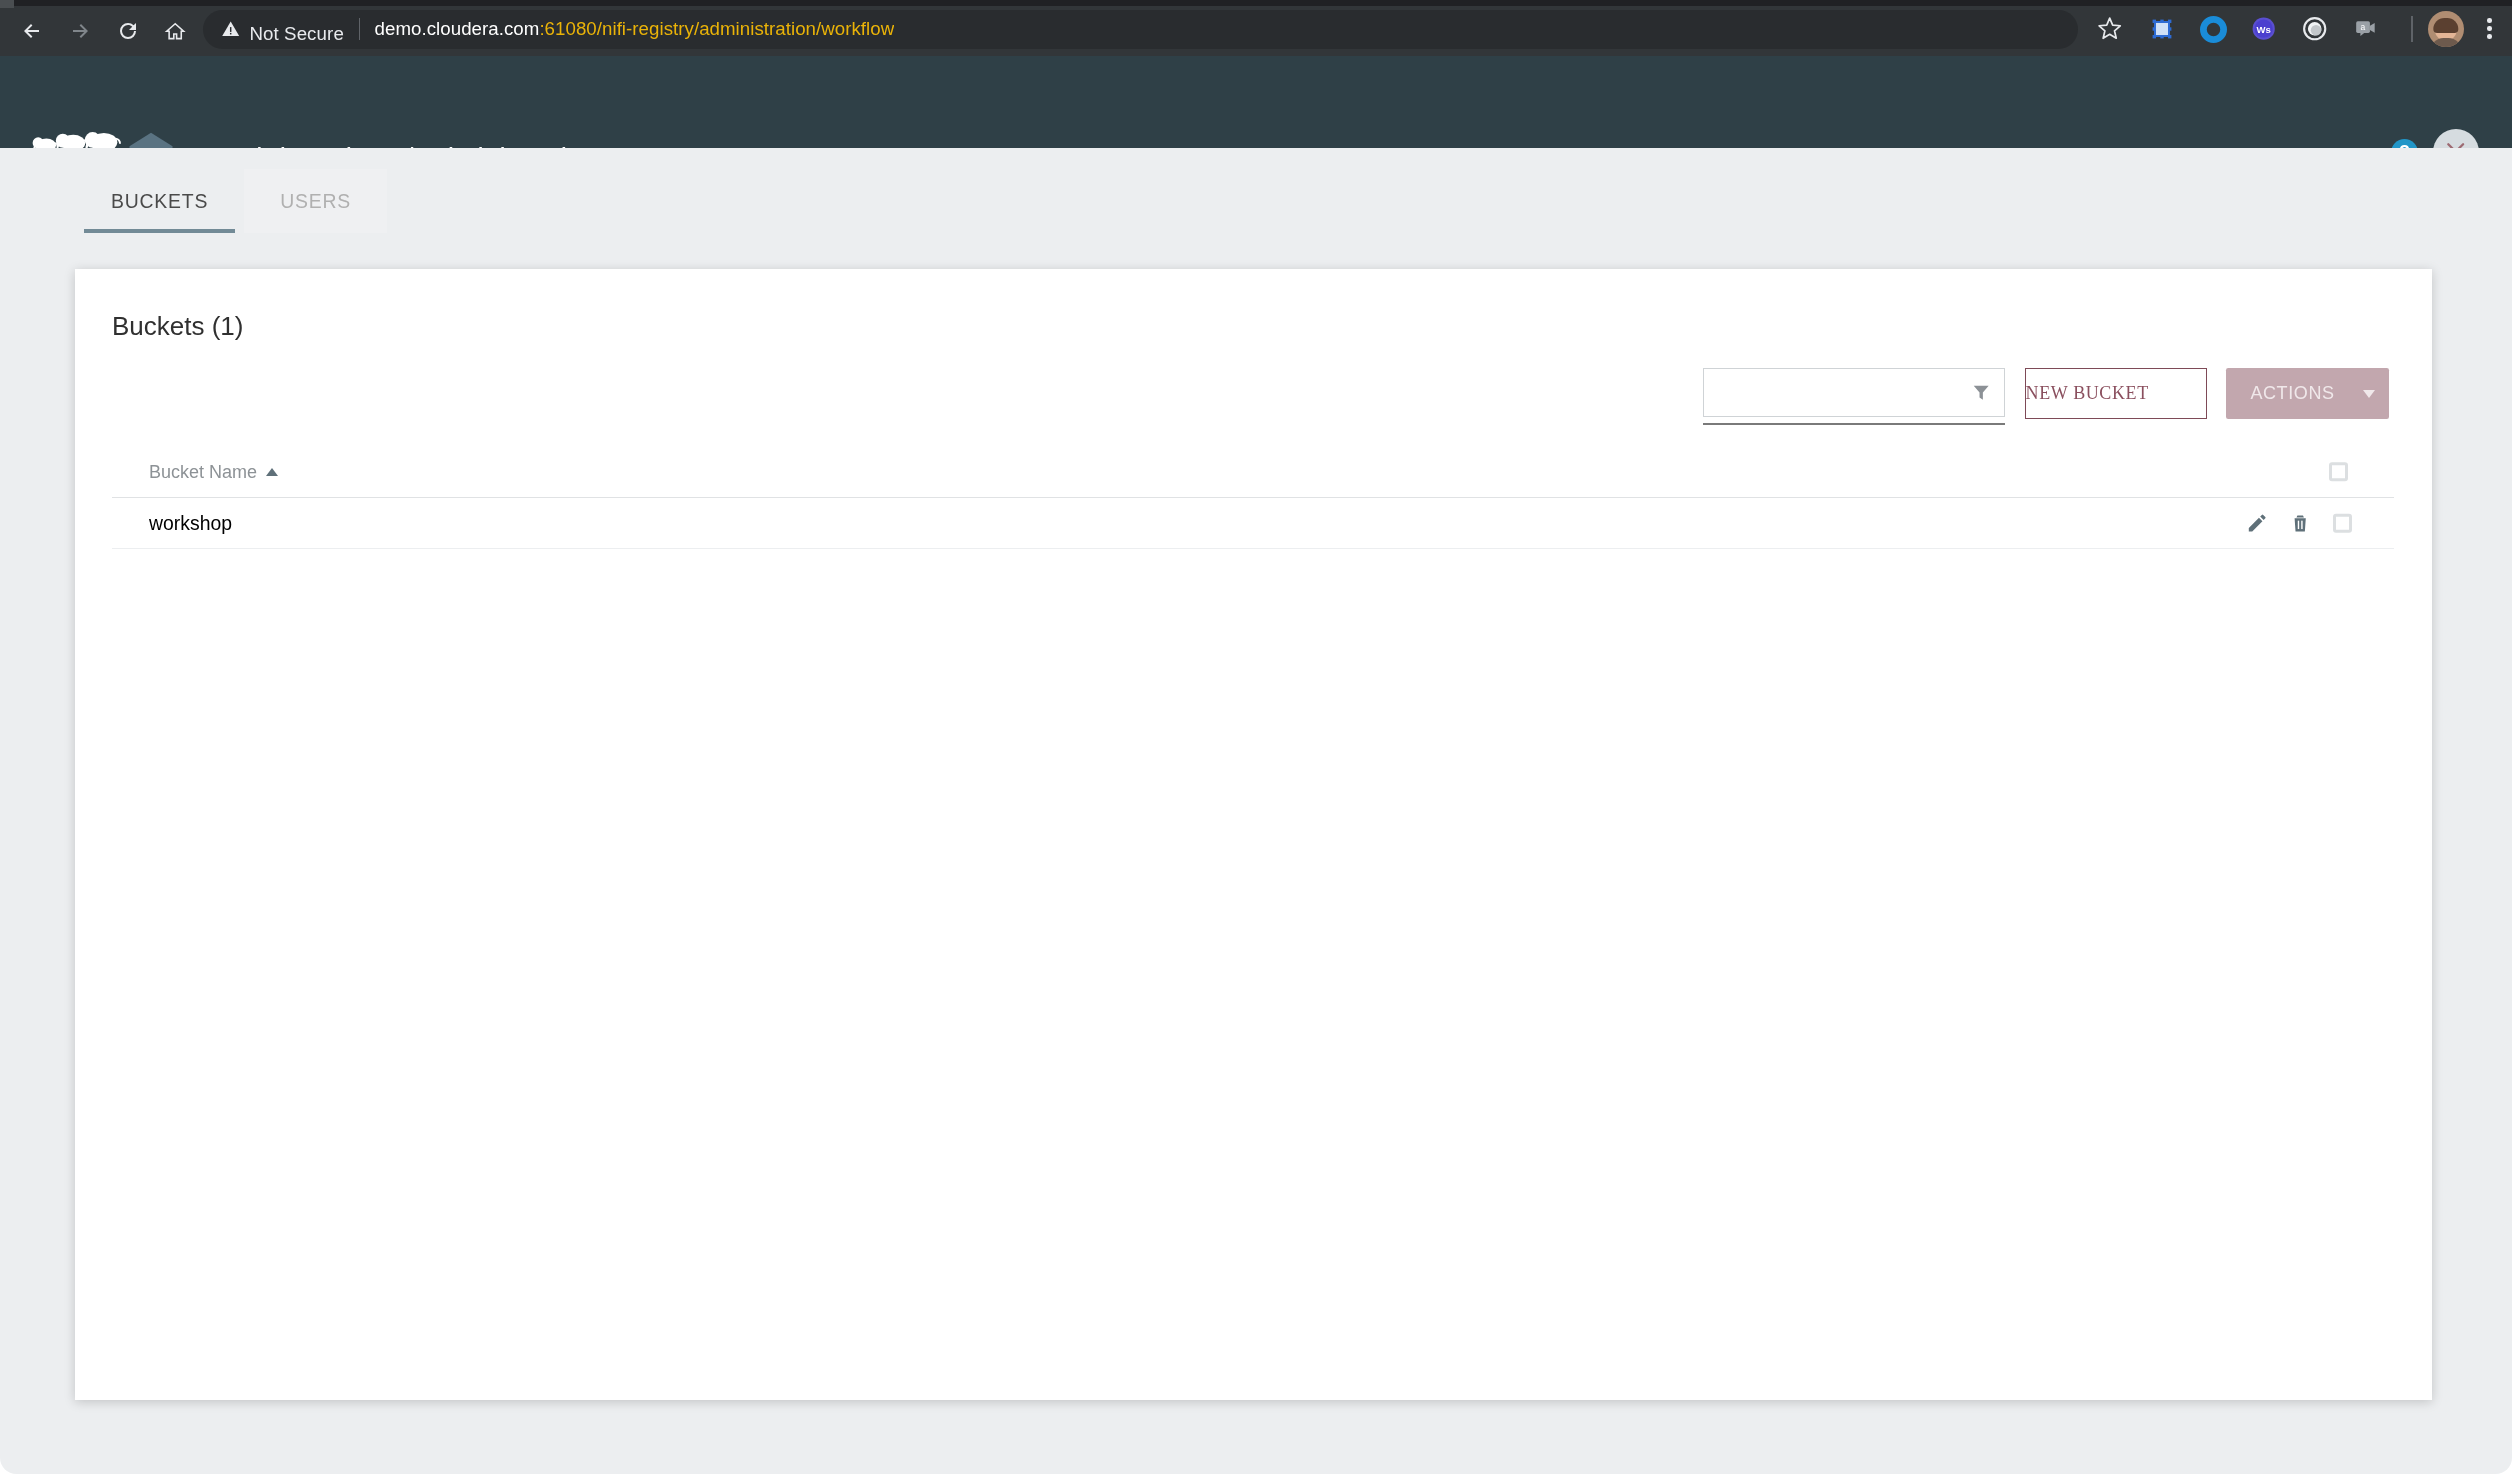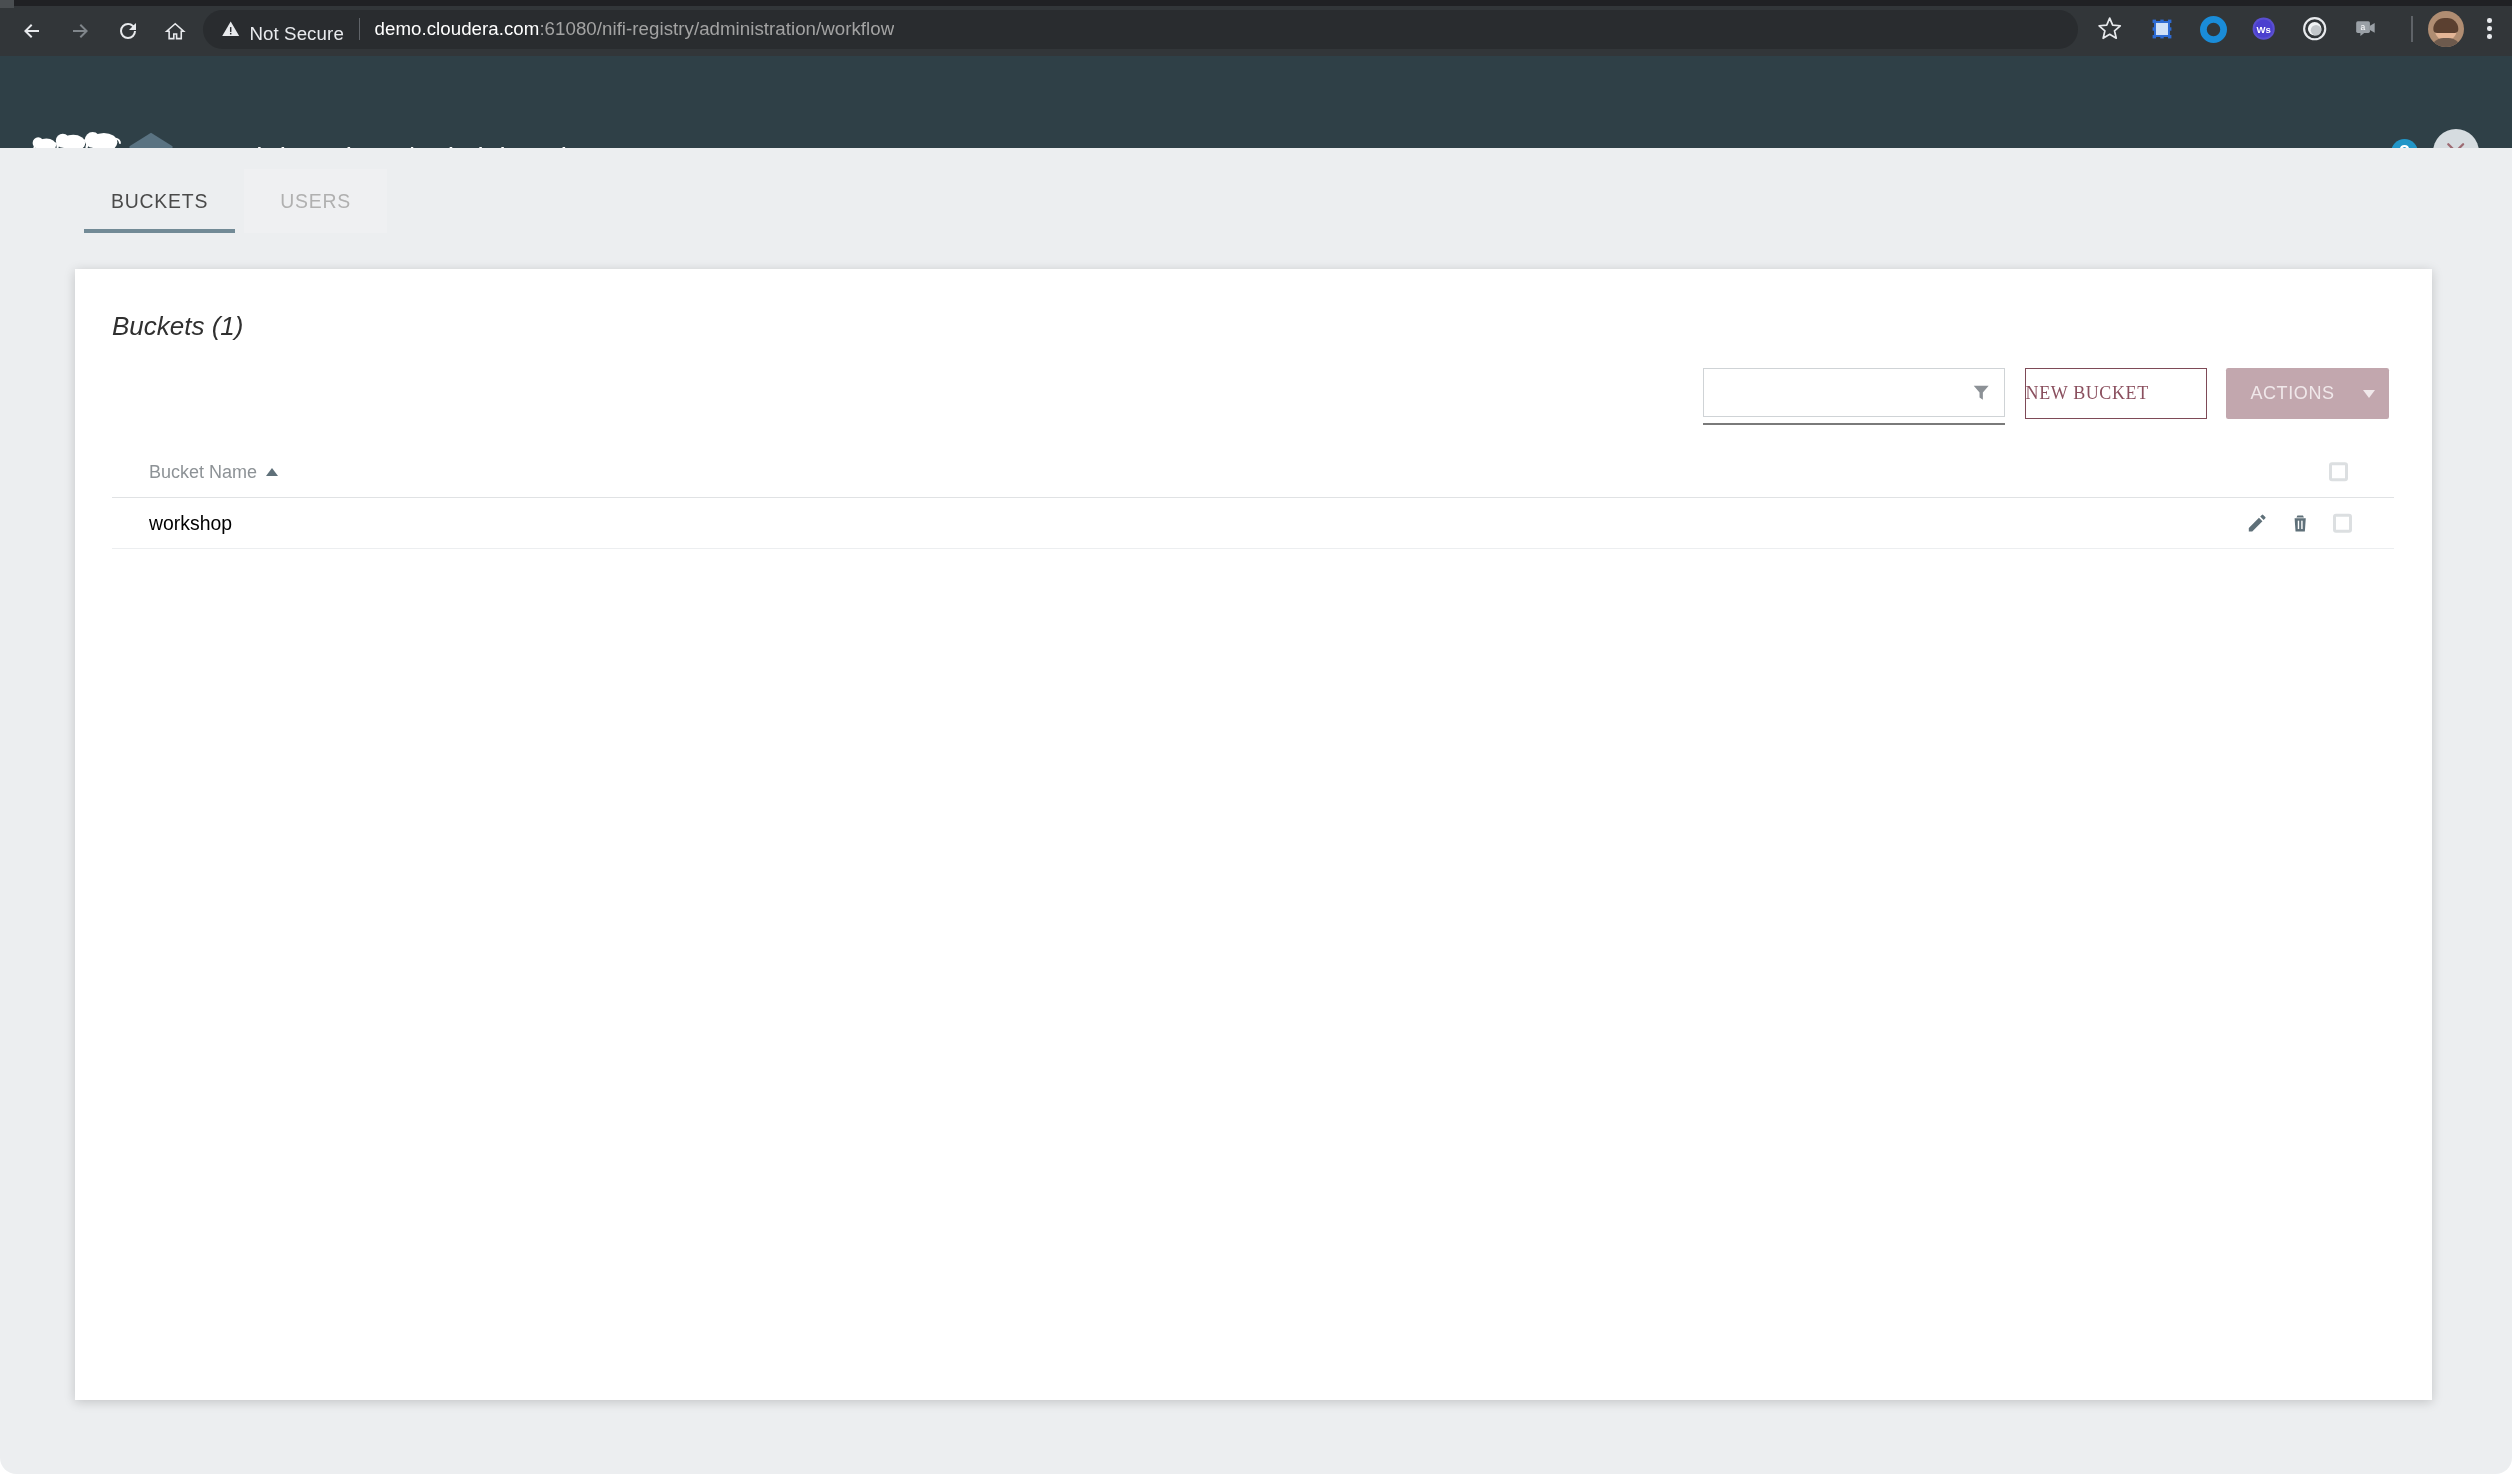--- a/index.html
+++ b/index.html
@@ -86,21 +86,21 @@
     flex: 0 0 auto;
   }
   #url-text {
     font-size: 18.7px;
     white-space: nowrap;
     letter-spacing: 0.04px;
     overflow: hidden;
     text-overflow: ellipsis;
   }
   #url-domain { color: #ffffff; }
-  #url-path   { color: #a3a3a3; }
+  #url-path   { color: #eab308; }
 
   #star-btn {
     position: absolute;
     top: 11.2px;
     left: 2092px;
     width: 36px; height: 36px;
     display:flex; align-items:center; justify-content:center;
     cursor: pointer;
   }
 
@@ -321,21 +321,20 @@
     height: 1131px;
     background: #ffffff;
     box-shadow: 0 2.2px 10.5px rgba(0,0,0,0.18);
   }
   #card-title {
     position: absolute;
     top: 42px; left: 37px;
     font-size: 26px;
     color: #303030;
     font-weight: 400;
-    font-style: italic;
   }
 
   
   #toolbar {
     position: absolute;
     top: 99px;
     right: 43px;
     display: flex;
     align-items: flex-start;
     gap: 19.4px;

